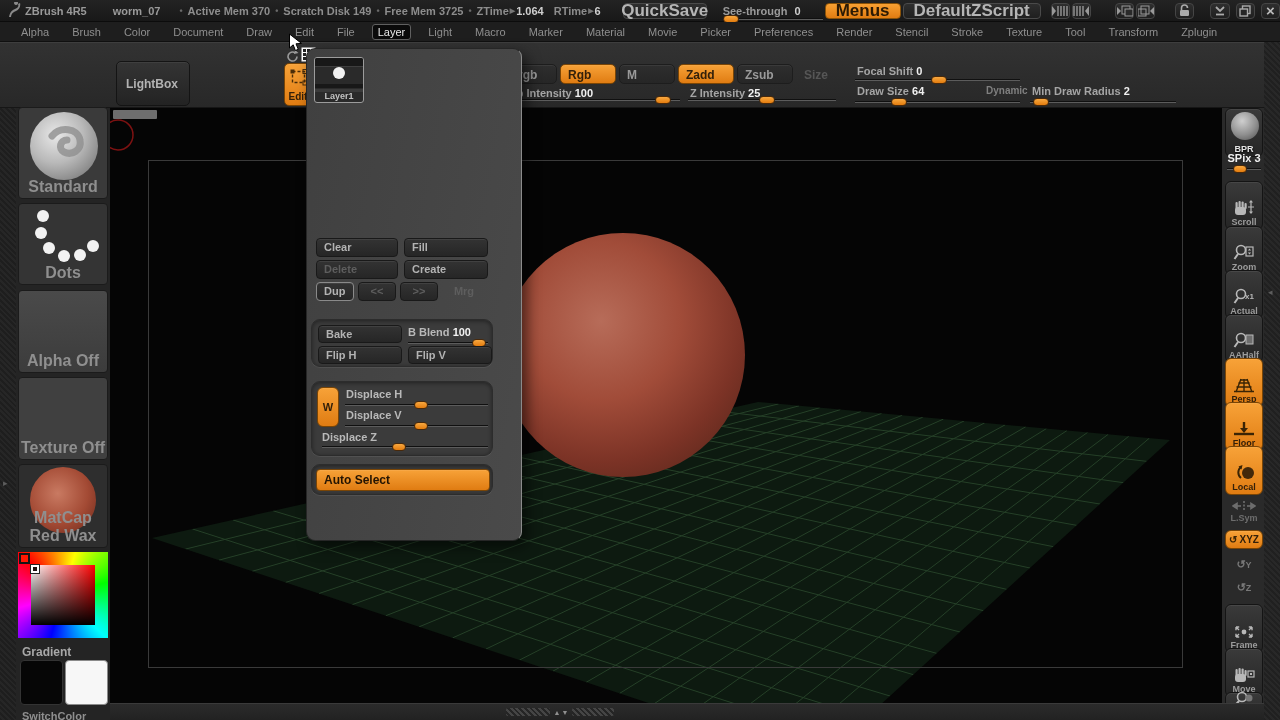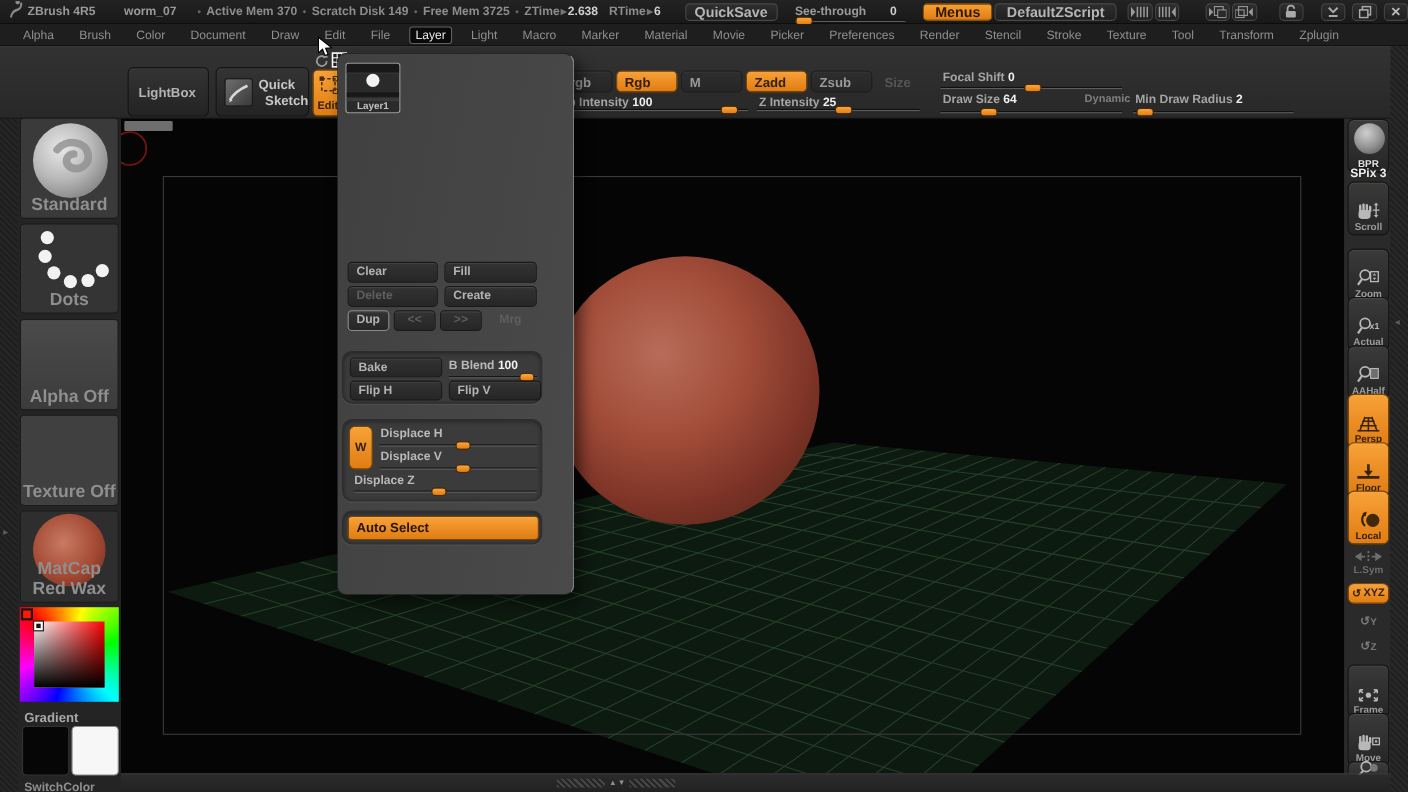--- a/index.html
+++ b/index.html
@@ -11,21 +11,21 @@
   #titlebar { position:absolute; left:0; top:0; width:1280px; height:22px;
     background:linear-gradient(#232323,#181818); border-bottom:1px solid #0c0c0c;
     display:flex; align-items:center; color:#9a9a9a; font-size:11px; font-weight:bold; }
   .tb-txt { white-space:nowrap;text-align:right; }
   .tb-stat { color:#8d8d8d; }
   .tb-val { color:#cfcfcf; }
   .bullet { color:#6a6a6a; font-size:9px; margin:0 5px; }
   .tri { color:#777; font-size:7px; margin:0 1px; }
   .tbtn { height:16px; background:linear-gradient(#2e2e2e,#1f1f1f); border:1px solid #4a4a4a;
     border-radius:4px; color:#b5b5b5; display:flex; align-items:center; justify-content:center;
-    padding:0 10px; font-size:13px; font-weight:bold; }
+    padding:0 10px; font-size:17px; font-weight:bold; }
   .tbtn.orange { background:linear-gradient(#f8a032,#e07c12); color:#2c1a04; border-color:#8a5208; }
   .ticon { height:16px; width:24px; background:linear-gradient(#2e2e2e,#1f1f1f); border:1px solid #454545;
     border-radius:4px; display:flex; align-items:center; justify-content:center; color:#9a9a9a; }
 
   
   #menubar { position:absolute; left:0; top:22px; width:1280px; height:20px; background:#1e1e1e;
     border-bottom:1px solid #101010; display:flex; align-items:center; padding-left:15px; gap:11px; }
   .menu-item { font-size:11px; font-weight:normal; color:#8f8f8f; padding:1px 5px; border:1px solid transparent;
     border-radius:3px; white-space:nowrap; }
   .menu-item.active { background:#0a0a0a; border-color:#606060; color:#e8e8e8; }
@@ -112,21 +112,21 @@
     <span class="tb-txt tb-val" style="color:#9a9a9a;margin-right:14px;">worm_07</span>
     <span class="bullet">•</span>
     <span class="tb-txt tb-stat">Active Mem 370</span>
     <span class="bullet">•</span>
     <span class="tb-txt tb-stat">Scratch Disk 149</span>
     <span class="bullet">•</span>
     <span class="tb-txt tb-stat">Free Mem 3725</span>
     <span class="bullet">•</span>
     <span class="tb-txt tb-stat">ZTime</span>
     <span class="tri">▶</span>
-    <span class="tb-txt tb-val" style="margin-right:10px;">2.638</span>
+    <span class="tb-txt tb-val" style="margin-right:10px;">1.064</span>
     <span class="tb-txt tb-stat">RTime</span>
     <span class="tri">▶</span>
     <span class="tb-txt tb-val" style="margin-right:22px;">6</span>
     <span class="tbtn" style="width:84px;">QuickSave</span>
     <span style="position:relative;margin-left:16px;width:100px;">
       <span style="display:flex;justify-content:space-between;">
         <span class="tb-txt">See-through</span>
         <span class="tb-txt tb-val">0</span>
       </span>
       <span class="slider" style="left:0;top:13px;width:100px;">
@@ -214,32 +214,20 @@
       <span class="menu-item">Stroke</span>
       <span class="menu-item">Texture</span>
       <span class="menu-item">Tool</span>
       <span class="menu-item">Transform</span>
       <span class="menu-item">Zplugin</span>
     </div>
 
   <div id="toolbar">
     <div class="btn" style="left:116px;top:18px;width:74px;height:45px;padding:15px 0 0 9px;">
       <span>LightBox</span>
-    </div>
-    <div class="btn" style="left:196px;top:18px;width:85px;height:45px;">
-      <span style="position:absolute;left:7px;top:9px;width:26px;height:26px;border:1px solid #1c1c1c;border-radius:3px;background:linear-gradient(135deg,#6e6e6e,#3a3a3a);">
-        <svg width="24" height="24" viewBox="0 0 24 24">
-            <path d="M4 19 C8 12 13 9 20 6" stroke="#d8d8d8" stroke-width="2.4" fill="none"></path>
-            <path d="M3 21 L6.5 19.5 L4.5 17.5 Z" fill="#d8d8d8"></path>
-          </svg>
-      </span>
-      <span style="position:absolute;left:38px;top:8px;line-height:14px;color:#c6c6c6;">
-        <span>Quick</span><br>
-        <span style="padding-left:6px;">Sketch</span>
-      </span>
     </div>
     <div class="btn orange" style="left:284px;top:20px;width:28px;height:43px;font-size:10px;">
       <span style="position:absolute;left:5px;top:5px;">
         <svg width="18" height="17" viewBox="0 0 18 17">
             <rect x="2.5" y="2.5" width="12" height="11" fill="none" stroke="#4a2c08" stroke-width="1.4" stroke-dasharray="3 2"></rect>
             <rect x="0.5" y="0.5" width="4" height="4" fill="#4a2c08"></rect>
             <rect x="13" y="0.5" width="4" height="4" fill="none" stroke="#4a2c08"></rect>
             <rect x="13" y="12" width="4" height="4" fill="none" stroke="#4a2c08"></rect>
           </svg>
       </span>
@@ -428,21 +416,21 @@
   <div class="rbtn" style="top:108px;">
     <span style="position:absolute;left:5px;top:3px;width:28px;height:28px;border-radius:50%;background:radial-gradient(circle at 40% 32%,#cfcfcf,#8f8f8f 55%,#4c4c4c);"></span>
     <span class="rlabel" style="position:relative;color:#e3e3e3;text-shadow:0 1px 2px #000;">BPR</span>
   </div>
   <span class="lbl" style="left:1224px;top:152px;width:40px;text-align:center;color:#f0f0f0;">
     <span>SPix</span> <span class="v">3</span></span>
   <div class="slider" style="left:1227px;top:168px;width:34px;">
       <div class="handle" style="left:18%;width:14px;"></div>
     </div>
 
-  <div class="rbtn" style="top:165px;">
+  <div class="rbtn" style="top:181px;">
     <span class="ric">
       <svg width="22" height="18" viewBox="0 0 22 18">
           <g fill="#b8b8b8">
             <rect x="2" y="8" width="11" height="8" rx="3"></rect>
             <rect x="2.5" y="3" width="2.2" height="7" rx="1"></rect>
             <rect x="5.5" y="2" width="2.2" height="8" rx="1"></rect>
             <rect x="8.5" y="2.5" width="2.2" height="7.5" rx="1"></rect>
             <rect x="11.5" y="4" width="2.2" height="6" rx="1"></rect>
           </g>
           <g stroke="#b8b8b8" stroke-width="1.2">

